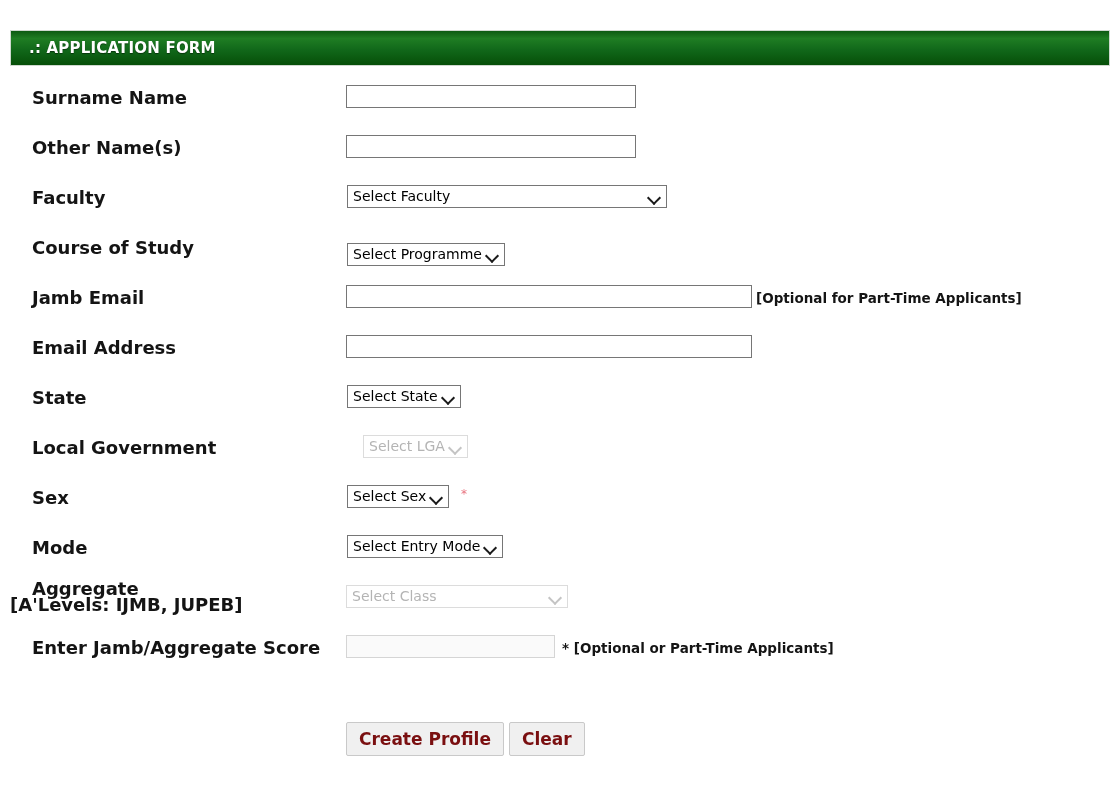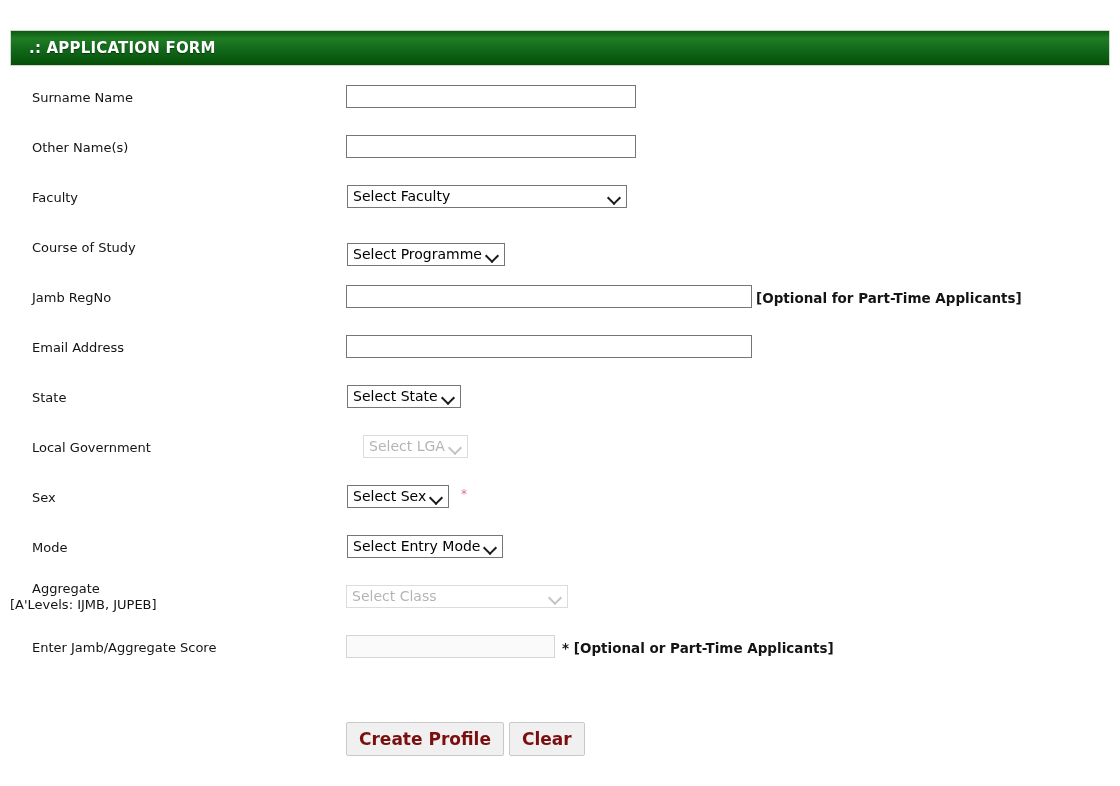--- a/index.html
+++ b/index.html
@@ -53,22 +53,22 @@
   }
   .row {
     position: relative;
     width: 1120px;
     height: 50px;
   }
   .row .label {
     position: absolute;
     left: 32px;
     top: 16px;
-    font-size: 13px;
-    font-weight: normal;
+    font-size: 18px;
+    font-weight: bold;
     color: #141414;
     white-space: nowrap;
     line-height: 16px;
   }
   .row .label.two-line {
     top: 7px;
     left: 32px;
     text-align: left;
   }
   .row .label.two-line .l2 {
@@ -150,21 +150,21 @@
     content: "";
     position: absolute;
     left: 2px;
     top: 7px;
     width: 8px;
     height: 8px;
     border-left: 2px solid #1a1a1a;
     border-bottom: 2px solid #1a1a1a;
     transform: rotate(-45deg);
   }
-  .sel.wide { width: 280px; }
+  .sel.wide { width: 320px; }
   .sel.med  { width: 222px; }
   .sel.dis {
     border-color: #dcdcdc;
     color: #b4b4b4;
     background: #ffffff;
   }
   .sel.dis .arw::before {
     border-left-color: #c4c4c4;
     border-bottom-color: #c4c4c4;
   }
@@ -233,21 +233,21 @@
     <div class="label">Course of Study</div>
     <div class="ctrl" style="left:347px;margin-top:8px;">
       <div class="sel">
         <span class="cv">Select Programme</span>
         <span class="arw"></span>
       </div>
     </div>
   </div>
 
   <div class="row">
-    <div class="label">Jamb RegNo</div>
+    <div class="label">Jamb Email</div>
     <div class="ctrl">
       <input class="txt w406" type="text" placeholder="" style="">
     </div>
     <div class="note" style="left:756px;">[Optional for Part-Time Applicants]</div>
   </div>
 
   <div class="row">
     <div class="label">Email Address</div>
     <div class="ctrl">
       <input class="txt w406" type="text" placeholder="" style="">

